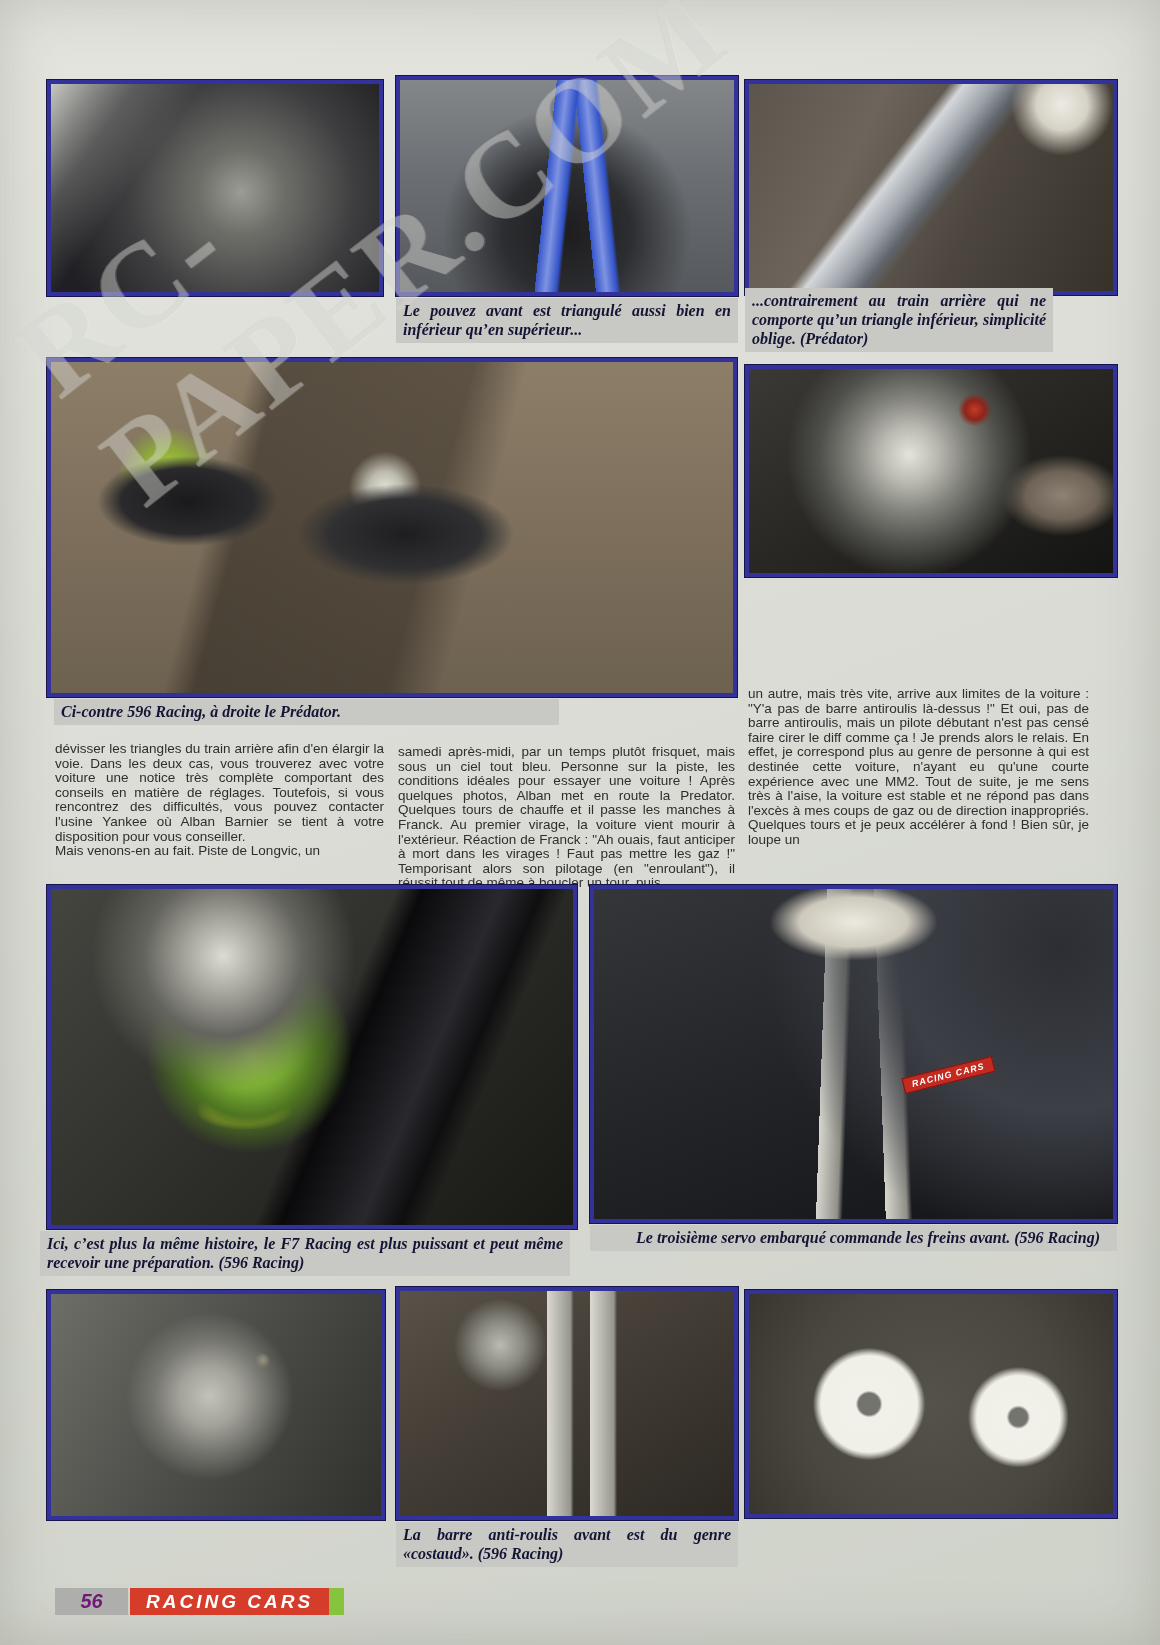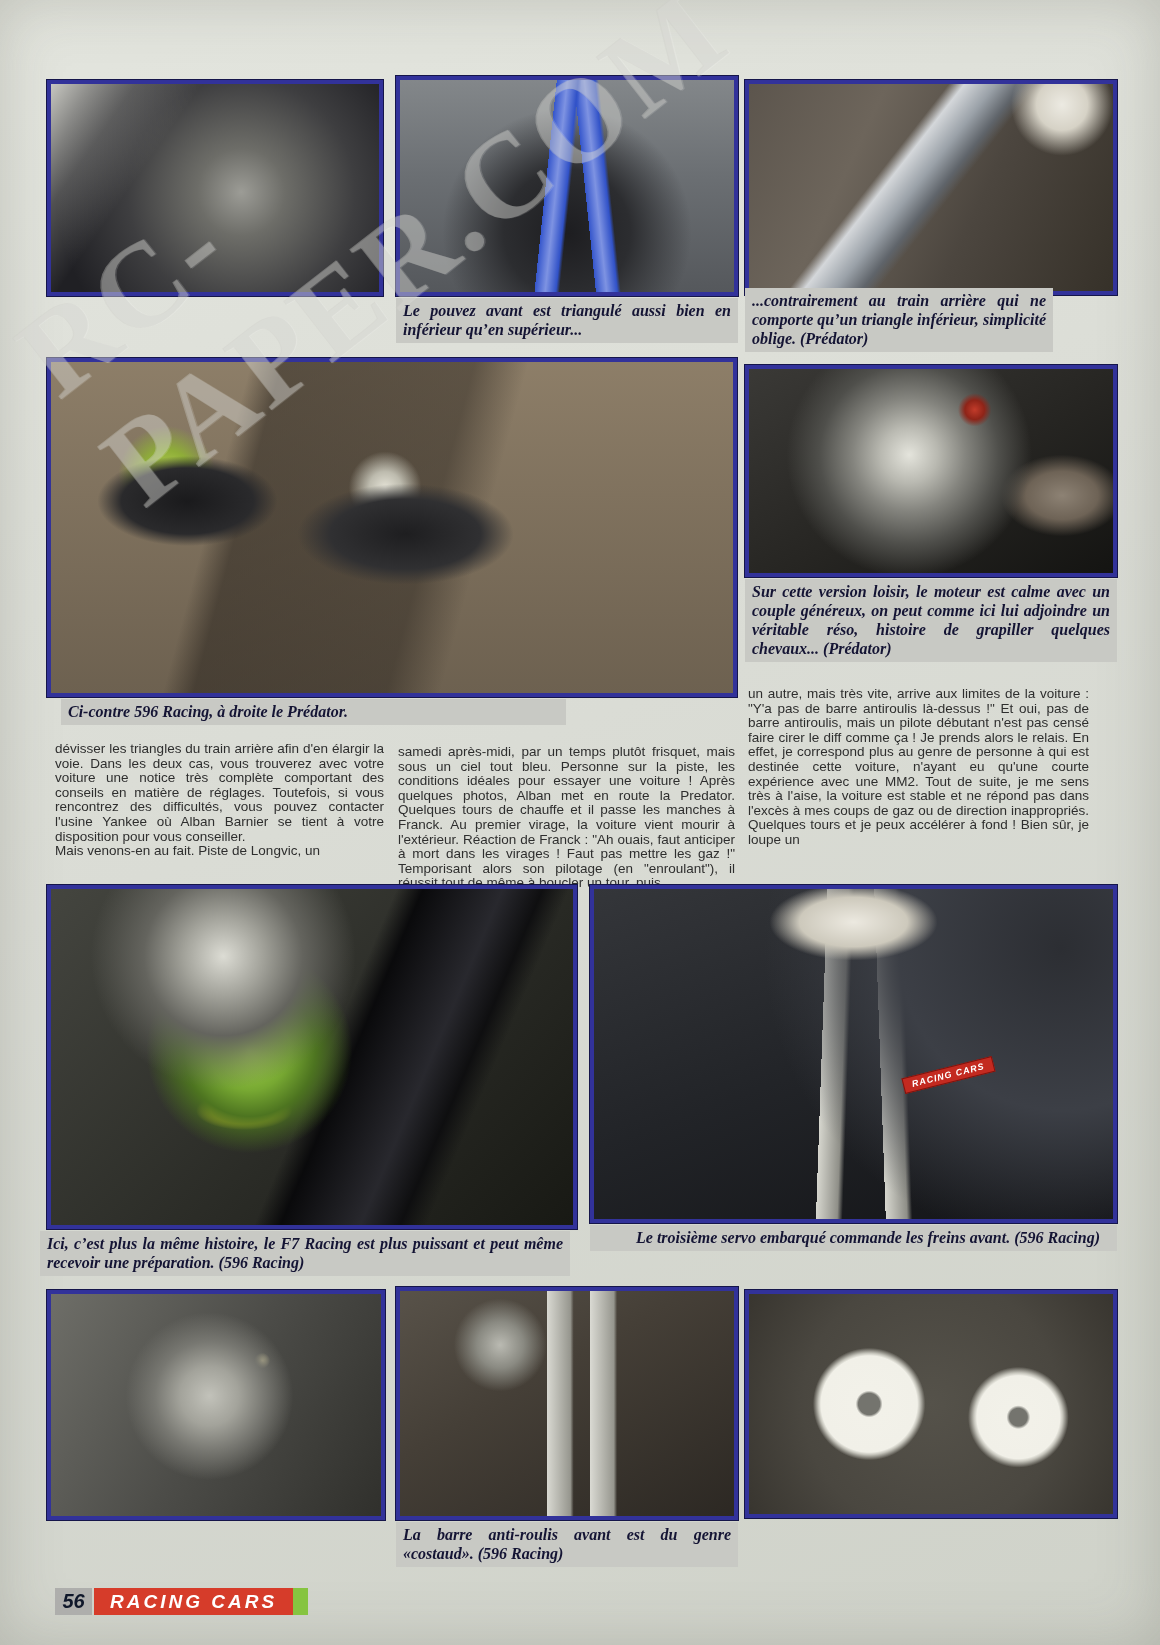--- a/index.html
+++ b/index.html
@@ -95,21 +95,21 @@
   .sticker{
     position:absolute;right:118px;top:178px;
     background:#c32a20;color:#fff;
     font-size:9px;font-weight:bold;font-style:italic;
     padding:2px 8px;transform:rotate(-14deg);
     letter-spacing:1px;border:1px solid #7d140e;
   }
   
   #footer{position:absolute;left:55px;top:1588px;height:27px;display:flex;z-index:4;}
   #page-number{
-    background:#aeaeac;color:#0f172a;width:37px;height:27px;
+    background:#aeaeac;color:#701a75;width:73px;height:27px;
     font-style:italic;font-weight:bold;font-size:20px;
     display:flex;align-items:center;justify-content:center;
   }
   #logo-red{
     background:#d63c2a;color:#fff;height:27px;padding:0 16px;
     font-style:italic;font-weight:bold;font-size:19px;letter-spacing:3px;
     display:flex;align-items:center;margin-left:2px;
     font-family:"Liberation Sans",sans-serif;
   }
   #logo-green{background:#86c440;width:15px;height:27px;}
@@ -123,24 +123,23 @@
 
   <div class="photo ph-a" style="left:47px;top:80px;width:336px;height:216px;"></div>
 
   <div class="photo ph-b" style="left:396px;top:76px;width:342px;height:220px;"></div>
   <div class="caption" style="left:396px;top:298px;width:342px;">Le pouvez avant est triangulé aussi bien en inférieur qu’en supérieur...</div>
 
   <div class="photo ph-c" style="left:745px;top:80px;width:372px;height:215px;"></div>
   <div class="caption" style="left:745px;top:288px;width:308px;">...contrairement au train arrière qui ne comporte qu’un triangle inférieur, simplicité oblige. (Prédator)</div>
 
   <div class="photo ph-d" style="left:47px;top:358px;width:690px;height:339px;"></div>
-  <div class="caption" style="left:61px;top:699px;width:505px;">Ci-contre 596 Racing, à droite le Prédator.</div>
+  <div class="caption" style="left:54px;top:699px;width:505px;">Ci-contre 596 Racing, à droite le Prédator.</div>
 
   <div class="photo ph-e" style="left:745px;top:365px;width:372px;height:212px;"></div>
-  <div class="caption" style="left:745px;top:579px;width:372px;">Sur cette version loisir, le moteur est calme avec un couple généreux, on peut comme ici lui adjoindre un véritable réso, histoire de grapiller quelques chevaux... (Prédator)</div>
 
   <div class="bodycol" style="left:55px;top:742px;width:329px;">dévisser les triangles du train arrière afin d'en élargir la voie. Dans les deux cas, vous trouverez avec votre voiture une notice très complète comportant des conseils en matière de réglages. Toutefois, si vous rencontrez des difficultés, vous pouvez contacter l'usine Yankee où Alban Barnier se tient à votre disposition pour vous conseiller.
 Mais venons-en au fait. Piste de Longvic, un</div>
   <div class="bodycol" style="left:398px;top:745px;width:337px;">samedi après-midi, par un temps plutôt frisquet, mais sous un ciel tout bleu. Personne sur la piste, les conditions idéales pour essayer une voiture ! Après quelques photos, Alban met en route la Predator. Quelques tours de chauffe et il passe les manches à Franck. Au premier virage, la voiture vient mourir à l'extérieur. Réaction de Franck : "Ah ouais, faut anticiper à mort dans les virages ! Faut pas mettre les gaz !" Temporisant alors son pilotage (en "enroulant"), il réussit tout de même à boucler un tour, puis</div>
   <div class="bodycol" style="left:748px;top:687px;width:341px;">un autre, mais très vite, arrive aux limites de la voiture : "Y'a pas de barre antiroulis là-dessus !" Et oui, pas de barre antiroulis, mais un pilote débutant n'est pas censé faire cirer le diff comme ça ! Je prends alors le relais. En effet, je correspond plus au genre de personne à qui est destinée cette voiture, n'ayant eu qu'une courte expérience avec une MM2. Tout de suite, je me sens très à l'aise, la voiture est stable et ne répond pas dans l'excès à mes coups de gaz ou de direction inappropriés. Quelques tours et je peux accélérer à fond ! Bien sûr, je loupe un</div>
 
   <div class="photo ph-f" style="left:47px;top:885px;width:530px;height:344px;"></div>
   <div class="caption" style="left:40px;top:1231px;width:530px;">Ici, c’est plus la même histoire, le F7 Racing est plus puissant et peut même recevoir une préparation. (596 Racing)</div>
 
   <div class="photo ph-g" style="left:590px;top:885px;width:527px;height:338px;">

